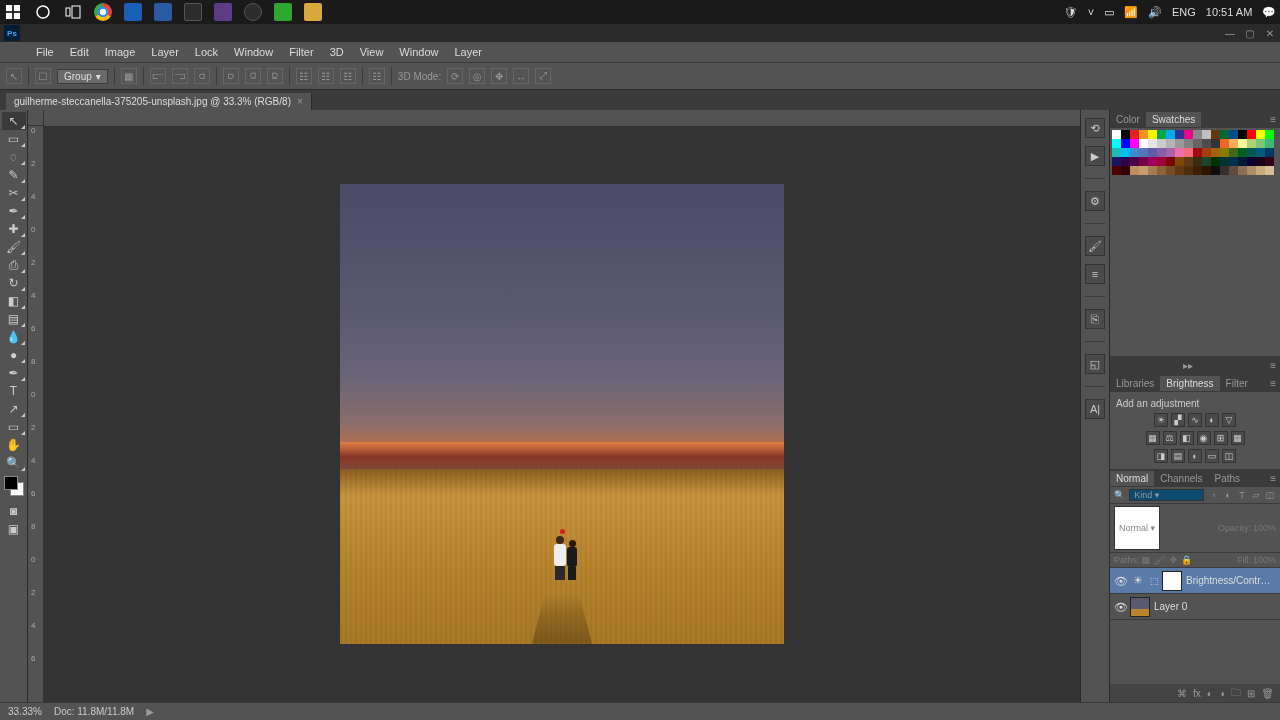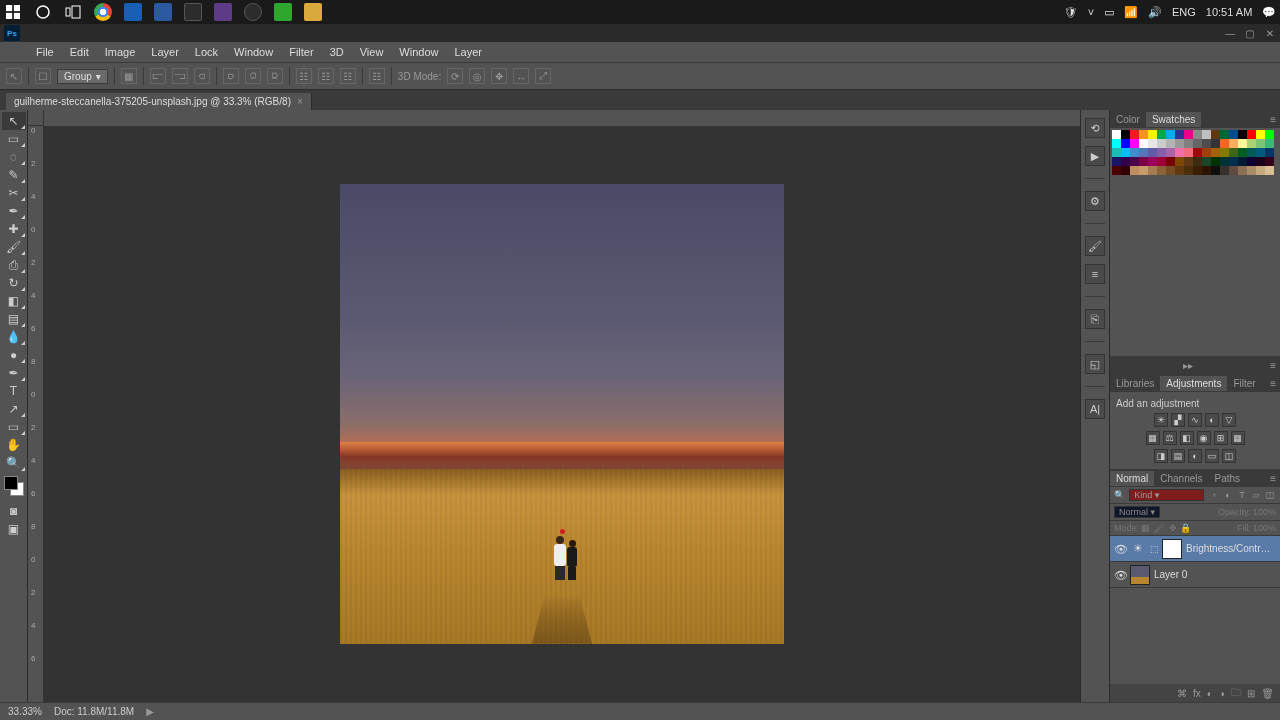--- a/index.html
+++ b/index.html
@@ -88,26 +88,26 @@
 
 .swatches-body { height: 58px; background: #535353; padding: 2px; display: flex; flex-wrap: wrap; gap: 0; align-content: flex-start; }
 .sw { width: 9px; height: 9px; border: 0; }
 
 .adj-body { padding: 4px 6px; background: #535353; }
 .adj-label { color: #ccc; font-size: 10px; padding: 2px 0; }
 .adj-row { display: flex; gap: 3px; justify-content: center; padding: 2px 0; }
 .adj-icon { width: 14px; height: 14px; background: #4a4a4a; border: 1px solid #333; display: flex; align-items: center; justify-content: center; font-size: 9px; color: #ccc; }
 
 .layers-controls { padding: 2px 4px; display: flex; align-items: center; gap: 4px; font-size: 9px; color: #999; border-bottom: 1px solid #3a3a3a; }
-.layers-select { background: #7f1d1d; border: 1px solid #333; color: #999; font-size: 9px; padding: 0 4px; flex: 1; }
+.layers-select { background: #0c4a6e; border: 1px solid #333; color: #999; font-size: 9px; padding: 0 4px; flex: 1; }
 .layers-icons { display: flex; gap: 2px; }
 .layers-icons span { width: 12px; height: 12px; display: flex; align-items: center; justify-content: center; }
 
 .layers-row2 { padding: 2px 4px; display: flex; align-items: center; font-size: 9px; color: #777; border-bottom: 1px solid #3a3a3a; }
-.layers-row2 .sel { background: #0f172a; border: 1px solid #333; padding: 0 4px; margin-right: auto; color: #888; }
+.layers-row2 .sel { background: #ffffff; border: 1px solid #333; padding: 16px 4px; margin-right: auto; color: #888; }
 
 .layers-list { flex: 1; background: #535353; }
 .layer-item { display: flex; align-items: center; height: 26px; border-bottom: 1px solid #3a3a3a; font-size: 10px; color: #ddd; padding: 0 4px; gap: 4px; }
 .layer-item.selected { background: #5a7aa8; }
 .eye { width: 12px; height: 12px; color: #ddd; font-size: 11px; }
 .layer-thumb { width: 20px; height: 20px; background: #888; border: 1px solid #222; }
 .layer-thumb.img { background: linear-gradient(to bottom, #5a5a70 60%, #b8862e 60%); }
 .layer-mask { width: 20px; height: 20px; background: #fff; border: 1px solid #222; }
 .layer-name { flex: 1; white-space: nowrap; overflow: hidden; text-overflow: ellipsis; }
 
@@ -422,21 +422,21 @@
 
     <div style="flex:0 0 170px"></div>
 
     <div class="panel-tabs" style="justify-content:flex-end">
       <div class="panel-menu">▸▸</div>
       <div class="panel-menu">≡</div>
     </div>
 
     <div class="panel-tabs">
       <div class="panel-tab">Libraries</div>
-      <div class="panel-tab active">Adjustments</div>
+      <div class="panel-tab active">Brightness</div>
       <div class="panel-tab">Filter</div>
       <div class="panel-menu">≡</div>
     </div>
     <div class="adj-body">
       <div class="adj-label">Add an adjustment</div>
       <div class="adj-row">
         <div class="adj-icon">☀</div>
         <div class="adj-icon">▞</div>
         <div class="adj-icon">∿</div>
         <div class="adj-icon">◐</div>
@@ -475,21 +475,21 @@
         <span>▱</span>
         <span>◫</span>
       </div>
     </div>
     <div class="layers-row2">
       <div class="sel"><span>Normal</span> ▾</div>
       <span>Opacity:</span>
       <span style="margin-left:2px">100%</span>
     </div>
     <div class="layers-row2">
-      <span>Mode:</span>
+      <span>Paths:</span>
       <span style="margin:0 2px">▦</span>
       <span style="margin:0 2px">🖌</span>
       <span style="margin:0 2px">✥</span>
       <span style="margin:0 2px">🔒</span>
       <span style="margin-left:auto">Fill:</span>
       <span style="margin-left:2px">100%</span>
     </div>
     <div class="layers-list" id="layers-list">
         <div class="layer-item selected">
           <div class="eye">👁</div>

